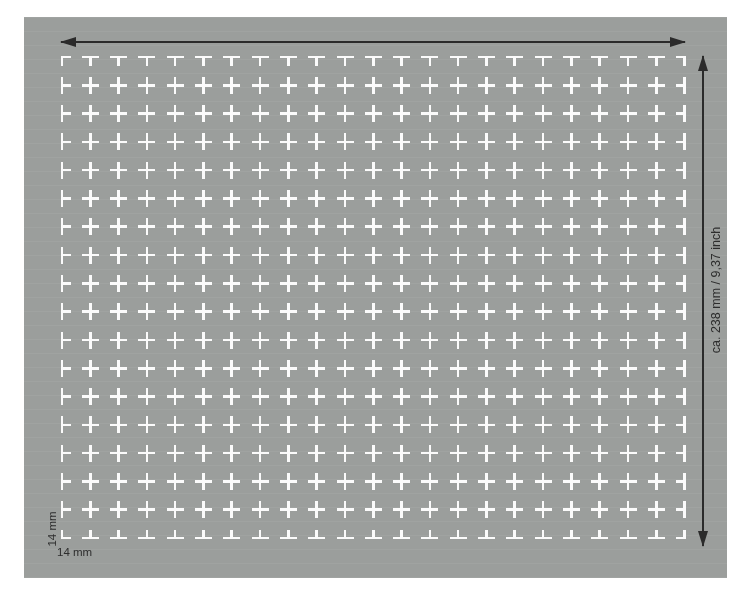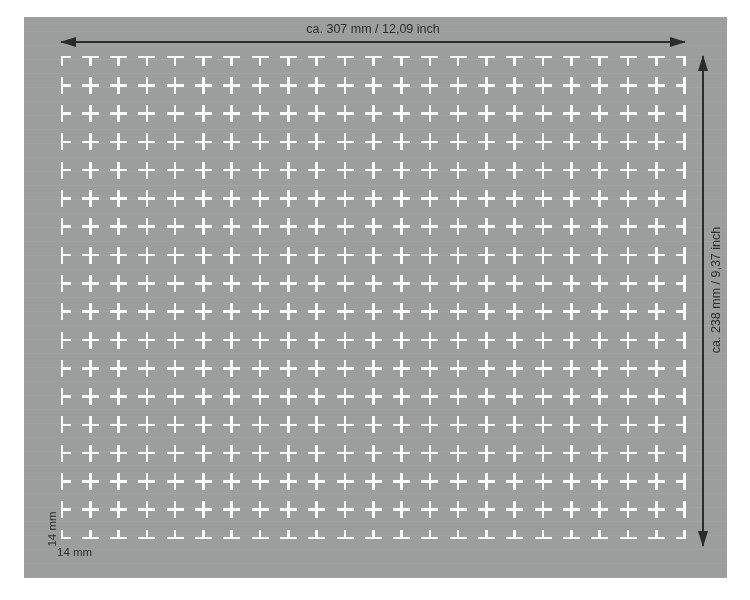--- a/index.html
+++ b/index.html
@@ -1738,21 +1738,20 @@
       <div class="mark edge-bottom" style="left: 656.3px; top: 538.1px;">
         <i class="h"></i>
         <i class="v"></i>
       </div>
       <div class="mark edge-bottom edge-right" style="left: 684.6px; top: 538.1px;">
         <i class="h"></i>
         <i class="v"></i>
       </div>
     </div>
 
-  <div class="dim-label dim-w-label">ca. 307 mm / 12,09 inch</div>
 
   <div class="arrow arrow-h">
     <span class="head head-left"></span>
     <span class="head head-right"></span>
   </div>
 
   <div class="arrow arrow-v">
     <span class="head head-up"></span>
     <span class="head head-down"></span>
   </div>

